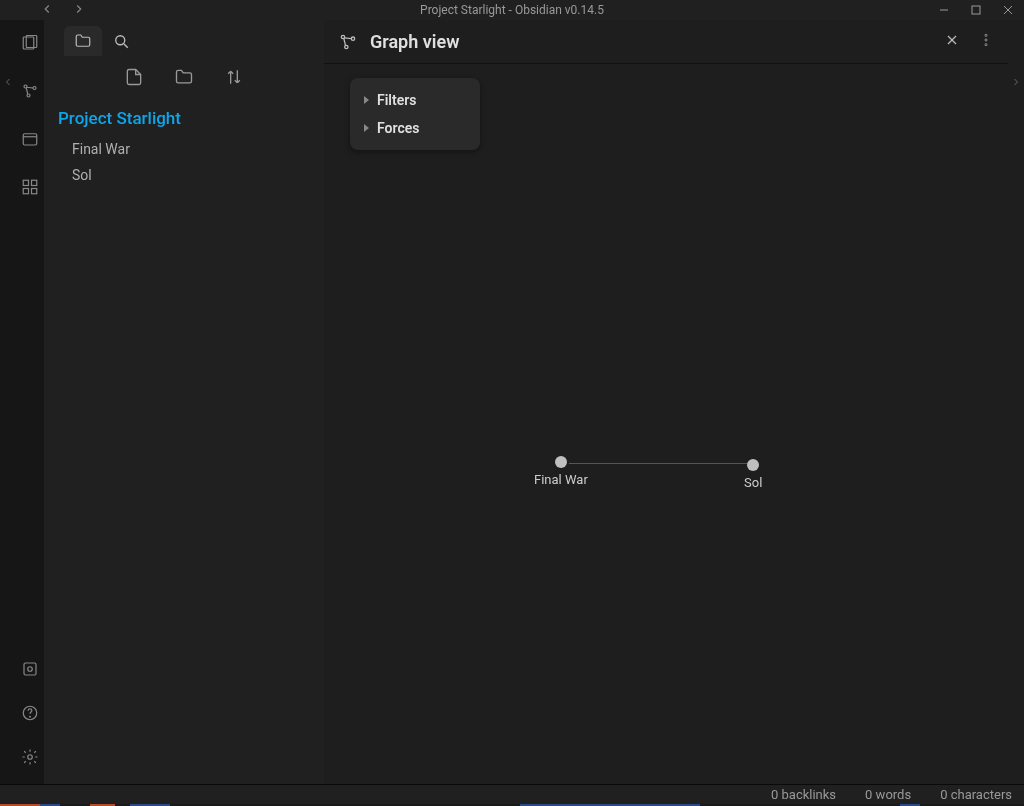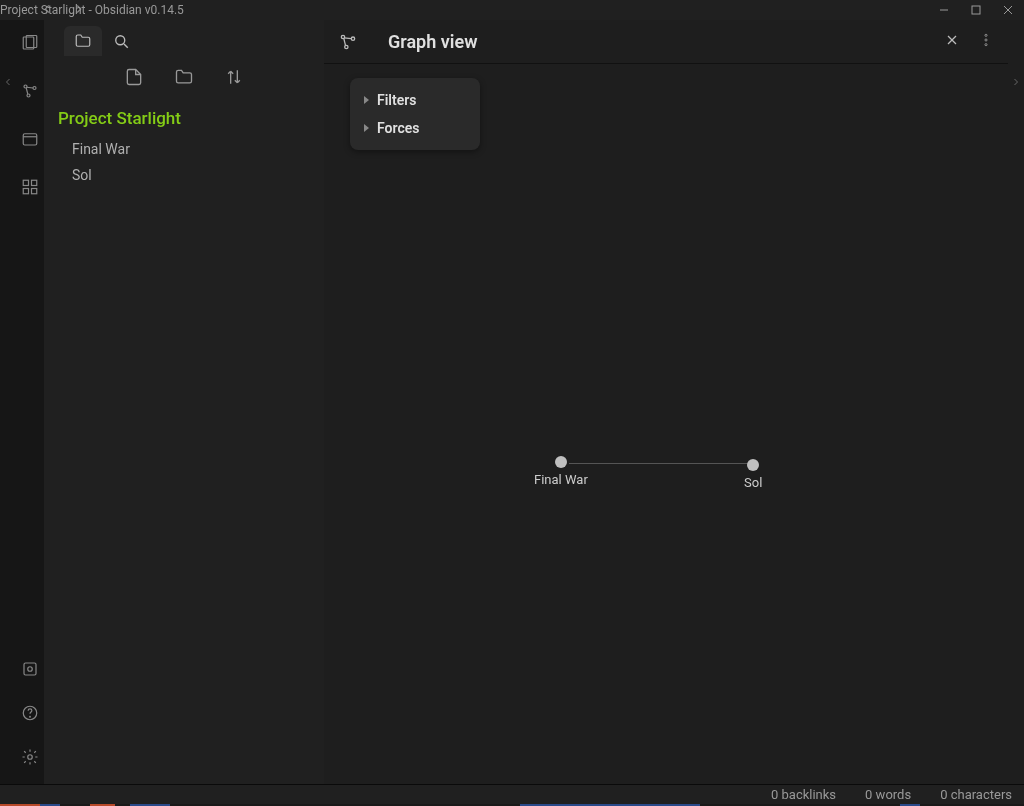--- a/index.html
+++ b/index.html
@@ -2,21 +2,21 @@
 <html><head>
 <meta charset="utf-8">
 <style>
   * { box-sizing: border-box; margin: 0; padding: 0; }
   html, body { width: 1024px; height: 806px; overflow: hidden; background: #202020; font-family: -apple-system, BlinkMacSystemFont, "Segoe UI", Roboto, sans-serif; color: #dcddde; }
   body { display: flex; flex-direction: column; }
 
   
   .titlebar { height: 20px; display: flex; align-items: center; background: #202020; color: #999; font-size: 12px; position: relative; }
   .titlebar .nav { display: flex; gap: 18px; margin-left: 40px; color: #888; }
-  .titlebar .title { position:absolute; left:0; right:0; pointer-events:none; }
+  .titlebar .title { position:absolute; left:0; right:0; text-align:center; pointer-events:none; }
   .titlebar .wincontrols { position:absolute; right:0; display:flex; gap:0; }
   .titlebar .winbtn { width:32px; height:20px; display:flex; align-items:center; justify-content:center; color:#999; }
 
   
   .workspace { flex:1; display:flex; min-height:0; }
 
   
   .ribbon { width:28px; background:#161616; display:flex; flex-direction:column; align-items:center; padding-top:14px; gap:26px; color:#888; position:relative;}
   .ribbon .bottom { position:absolute; bottom:14px; display:flex; flex-direction:column; gap:22px; align-items:center;}
   .ribbon svg { width:18px; height:18px; stroke:#888; }
@@ -27,26 +27,26 @@
   .collapse-right { background:#1e1e1e;}
 
   
   .sidebar { width:280px; background:#202020; display:flex; flex-direction:column; }
   .sidebar-tabs { height:36px; display:flex; align-items:flex-end; padding-left:20px; gap:0; }
   .tab { width:38px; height:30px; display:flex; align-items:center; justify-content:center; border-radius:6px 6px 0 0; color:#999;}
   .tab.active { background:#2a2a2a; }
   .tab svg { width:18px; height:18px; stroke:#bbb; fill:none;}
   .sidebar-toolbar { height:46px; display:flex; align-items:center; justify-content:center; gap:30px; background:#202020;}
   .sidebar-toolbar svg { width:20px; height:20px; stroke:#999; fill:none;}
-  .vault-title { font-size:17px; font-weight:500; color:#84cc16; padding:6px 14px 8px; }
+  .vault-title { font-size:17px; font-weight:500; color:#0ea5e9; padding:6px 14px 8px; }
   .file-item { font-size:14px; color:#b0b0b0; padding:5px 14px 5px 28px; cursor:default;}
 
   
   .main { flex:1; background:#1e1e1e; display:flex; flex-direction:column; min-width:0;}
-  .view-header { height:44px; display:flex; align-items:center; padding:0 14px; gap:30px; border-bottom:1px solid #111;justify-content:flex-end;}
+  .view-header { height:44px; display:flex; align-items:center; padding:0 14px; gap:12px; border-bottom:1px solid #111;justify-content:flex-end;}
   .view-header svg.icon { width:20px; height:20px; stroke:#bbb; fill:none;}
   .view-title { font-size:18px; font-weight:600; color:#e0e0e0; flex:1;}
   .view-actions { display:flex; gap:18px; color:#bbb;}
   .view-actions svg { width:16px; height:16px; stroke:#bbb; fill:none;}
 
   .graph-body { flex:1; position:relative; }
   .graph-controls { position:absolute; top:14px; left:26px; background:#2a2a2a; border-radius:8px; padding:8px 0; width:130px; box-shadow:0 2px 6px rgba(0,0,0,.4);}
   .gc-item { display:flex; align-items:center; gap:8px; padding:6px 14px; font-size:14px; font-weight:600; color:#e0e0e0; cursor:default;}
   .gc-item .tri { width:0; height:0; border-top:4px solid transparent; border-bottom:4px solid transparent; border-left:5px solid #888;}
 

